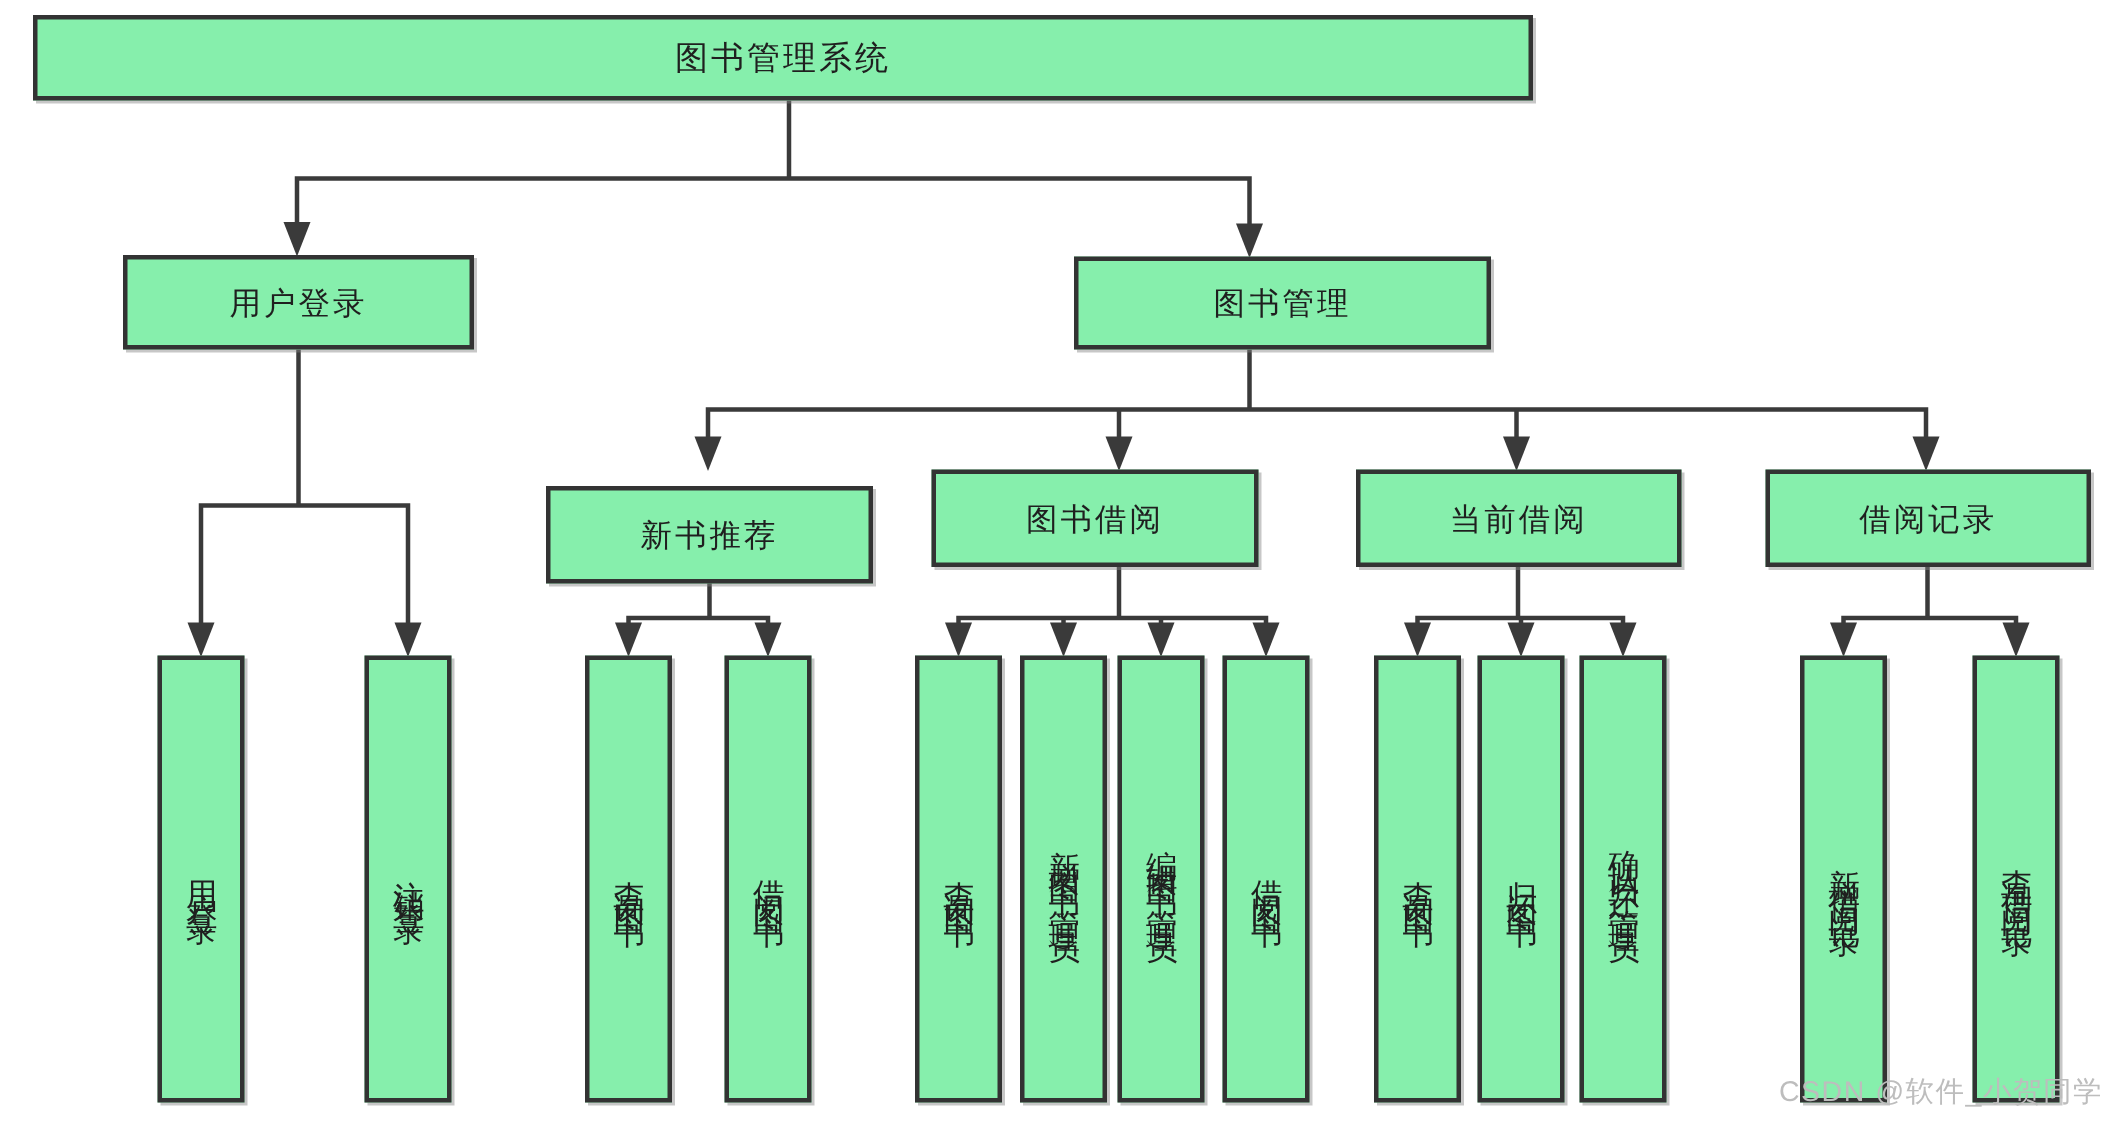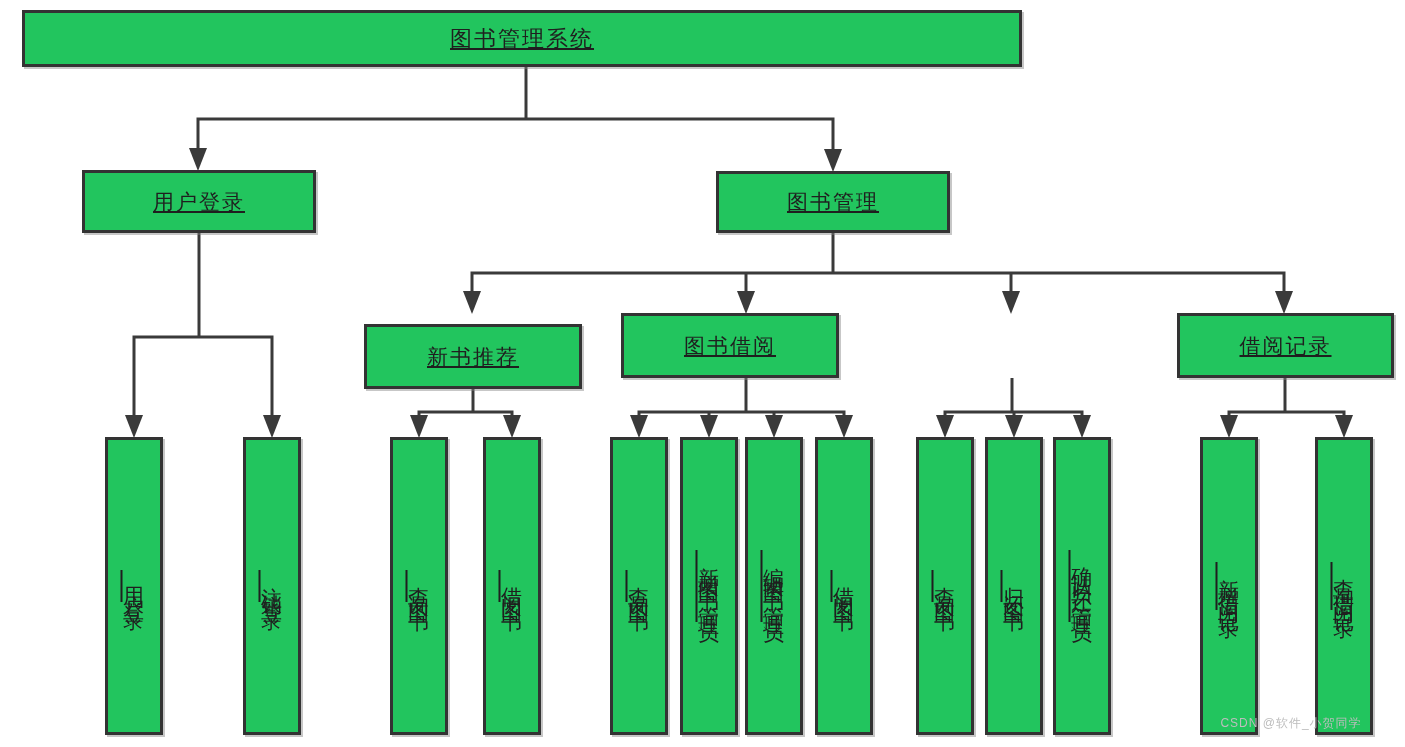--- a/index.html
+++ b/index.html
@@ -16,45 +16,44 @@
     background:var(--bg);
     font-family:"Liberation Sans","DejaVu Sans",sans-serif;
     color:var(--text);
     overflow:hidden;
   }
   #connectors{position:absolute;left:0;top:0;width:1405px;height:747px;}
   #connectors path{stroke:var(--line);stroke-width:3;fill:none;}
   #connectors polygon{fill:var(--line);stroke:none;}
   .node{
     position:absolute;
-    background:#22c55e;
+    background:#86efac;
     border:3px solid var(--border);
     box-shadow:2px 2px 0 rgba(130,130,130,.45);
     display:flex;align-items:center;justify-content:center;
     box-sizing:border-box;
     font-size:21px;
     letter-spacing:2px;
     color:var(--text);
     white-space:nowrap;
-    text-decoration:underline;
   }
   .node.root{font-size:22px;}
   .node.vert{
     writing-mode:vertical-rl;
     text-orientation:mixed;
     letter-spacing:8px;
     font-size:21px;
     white-space:normal;
     line-height:1;
   }
   #watermark{
     position:absolute;
     left:1186px;top:715px;
     width:210px;
-    font-size:12px;
+    font-size:19px;
     color:var(--watermark);
     letter-spacing:1px;
     white-space:nowrap;
     z-index:5;
     text-align:center;
   }
 </style>
 </head>
 <body>
 
@@ -118,24 +117,25 @@
       <path d="M1285,378 V412"></path>
       <path d="M1229,431 V412 H1344 V431"></path>
       <polygon points="1220,415 1238,415 1229,438"></polygon>
       <polygon points="1335,415 1353,415 1344,438"></polygon>
     </g>
   </svg>
 
   <div class="node root" style="left:22px;top:10px;width:1000px;height:57px">图书管理系统</div>
 
   <div class="node" style="left:82px;top:170px;width:234px;height:63px">用户登录</div>
-  <div class="node" style="left:716px;top:171px;width:234px;height:62px">图书管理</div>
+  <div class="node" style="left:716px;top:171px;width:278px;height:62px">图书管理</div>
 
   <div class="node" style="left:364px;top:324px;width:218px;height:65px">新书推荐</div>
   <div class="node" style="left:621px;top:313px;width:218px;height:65px">图书借阅</div>
+  <div class="node" style="left:904px;top:313px;width:217px;height:65px">当前借阅</div>
   <div class="node" style="left:1177px;top:313px;width:217px;height:65px">借阅记录</div>
 
   <div class="node vert" style="left:105px;top:437px;width:58px;height:298px">用户登录</div>
   <div class="node vert" style="left:243px;top:437px;width:58px;height:298px">注销登录</div>
 
   <div class="node vert" style="left:390px;top:437px;width:58px;height:298px">查询图书</div>
   <div class="node vert" style="left:483px;top:437px;width:58px;height:298px">借阅图书</div>
 
   <div class="node vert" style="left:610px;top:437px;width:58px;height:298px">查询图书</div>
   <div class="node vert" style="left:680px;top:437px;width:58px;height:298px">新增图书（管理员）</div>

